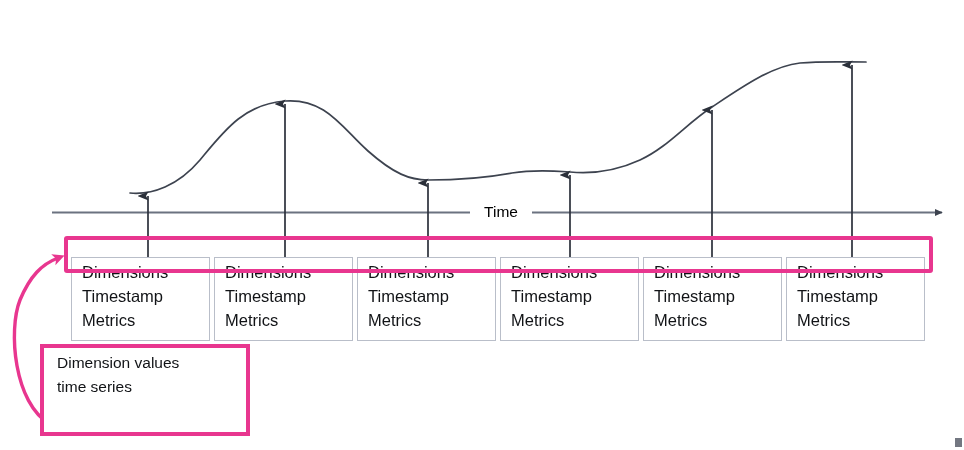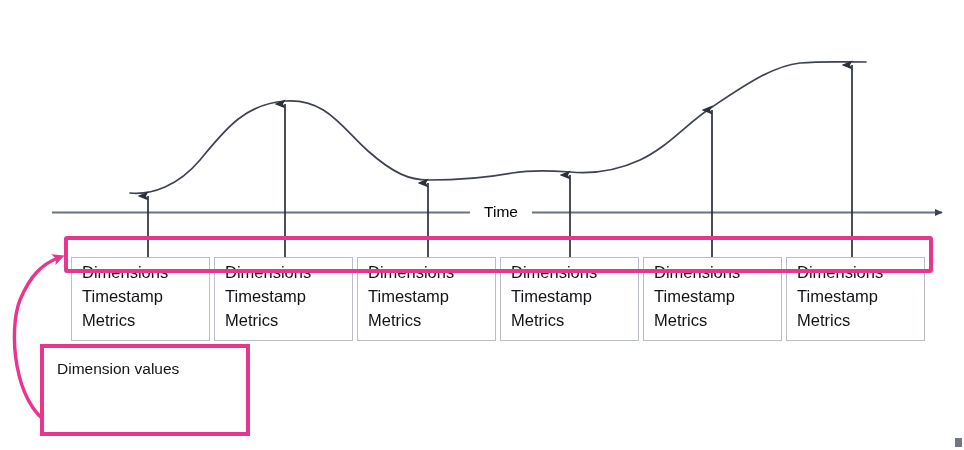--- a/index.html
+++ b/index.html
@@ -33,21 +33,21 @@
     position:absolute;left:64px;top:236px;width:869px;height:37px;
     border:4px solid #e8368f;border-radius:3px;
     box-sizing:border-box;background:transparent;z-index:5;
     pointer-events:none;
   }
 
   
   .callout-box{
     position:absolute;left:40px;top:344px;width:210px;height:92px;
     border:4px solid #e8368f;background:#ffffff;box-sizing:border-box;
-    z-index:6;padding:9px 0 0 13px;
+    z-index:6;padding:3px 0 0 13px;
   }
   .callout-line{font-size:15.5px;line-height:24px;color:#111316;white-space:nowrap;}
 
   
   .axis-label{
     position:absolute;left:470px;top:201px;width:62px;
     text-align:center;font-size:15.5px;line-height:21px;
     background:#ffffff;color:#000000;z-index:2;
   }
 
@@ -140,16 +140,17 @@
       <div class="record-line">Metrics</div>
     </div>
   </div>
 
   <div class="highlight-rect"></div>
 
   <div class="axis-label">Time</div>
 
   <div class="callout-box">
     <div class="callout-line">Dimension values</div>
+    <div class="callout-line">time series</div>
   </div>
 
   <div class="corner-artifact"></div>
 </div>
 
 </body></html>

